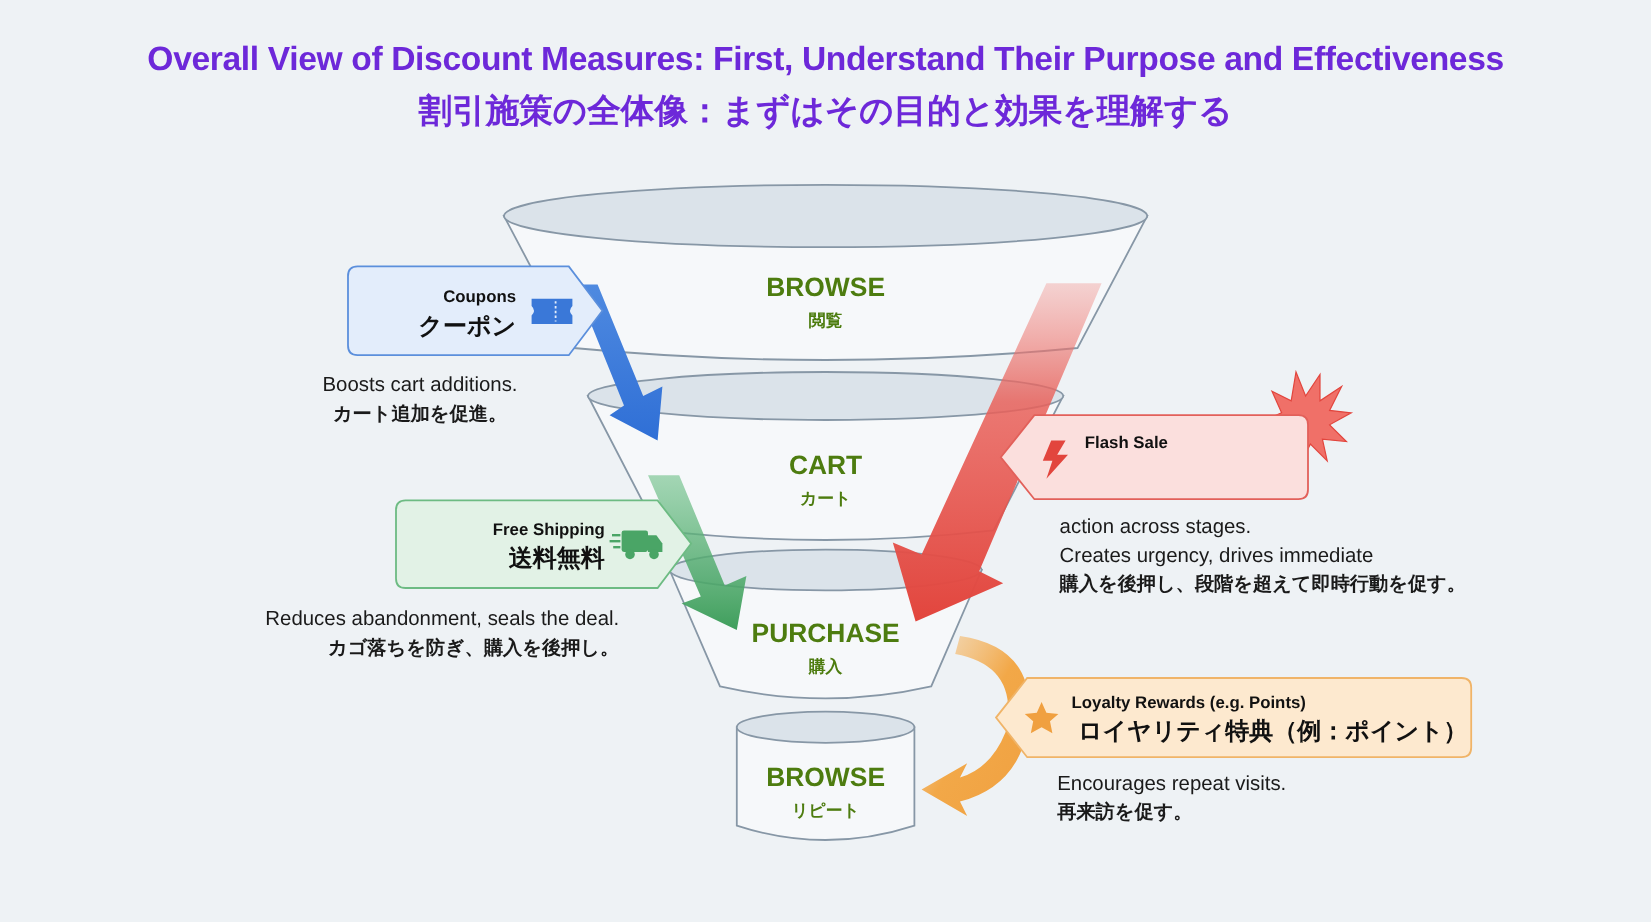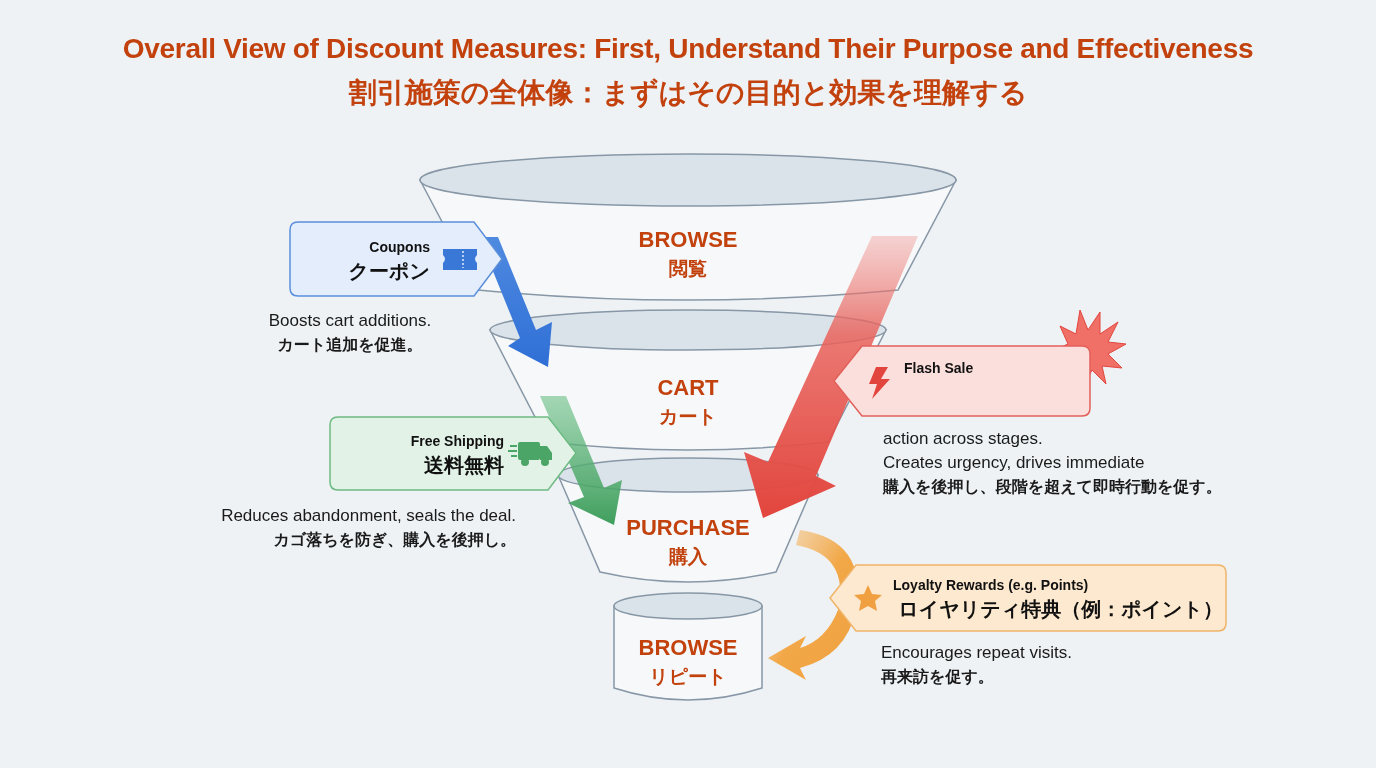--- a/index.html
+++ b/index.html
@@ -5,30 +5,30 @@
   html, body { margin: 0; padding: 0; }
   body {
     width: 1376px; height: 768px; overflow: hidden;
     background: #eef2f5;
     font-family: "Liberation Sans", "DejaVu Sans", sans-serif;
     color: #111;
     position: relative;
   }
   .title {
     position: absolute; left: 0; width: 1376px; text-align: center;
-    font-weight: bold; color: #c2410c;
+    font-weight: bold; color: #6d28d9;
   }
   .title.en { top: 33px; font-size: 28px; letter-spacing: -0.3px; }
   .title.jp { top: 74px; font-size: 28px; font-family: Liberation Mono, monospace; }
   svg.diagram { position: absolute; left: 0; top: 0; }
   .stage-label {
     position: absolute; text-align: center; font-weight: bold; font-size: 22px;
-    line-height: 28px; color: #c2410c;
+    line-height: 28px; color: #4d7c0f;
   }
-  .stage-label .jp { font-family: "DejaVu Sans", sans-serif; font-size: 19px; }
+  .stage-label .jp { font-family: "DejaVu Sans", sans-serif; font-size: 14px; }
   .tag-text {
     position: absolute; font-weight: bold; color: #111; line-height: 24px;
   }
   .tag-text .en { font-size: 14px; }
   .tag-text .jp { font-size: 20px; font-family: "DejaVu Sans", sans-serif; text-align: right; }
   .desc {
     position: absolute; font-size: 17px; line-height: 24px; color: #1a1a1a;
   }
   .desc .jp { font-weight: bold; font-family: "DejaVu Sans", sans-serif; font-size: 16px; }
 </style>

